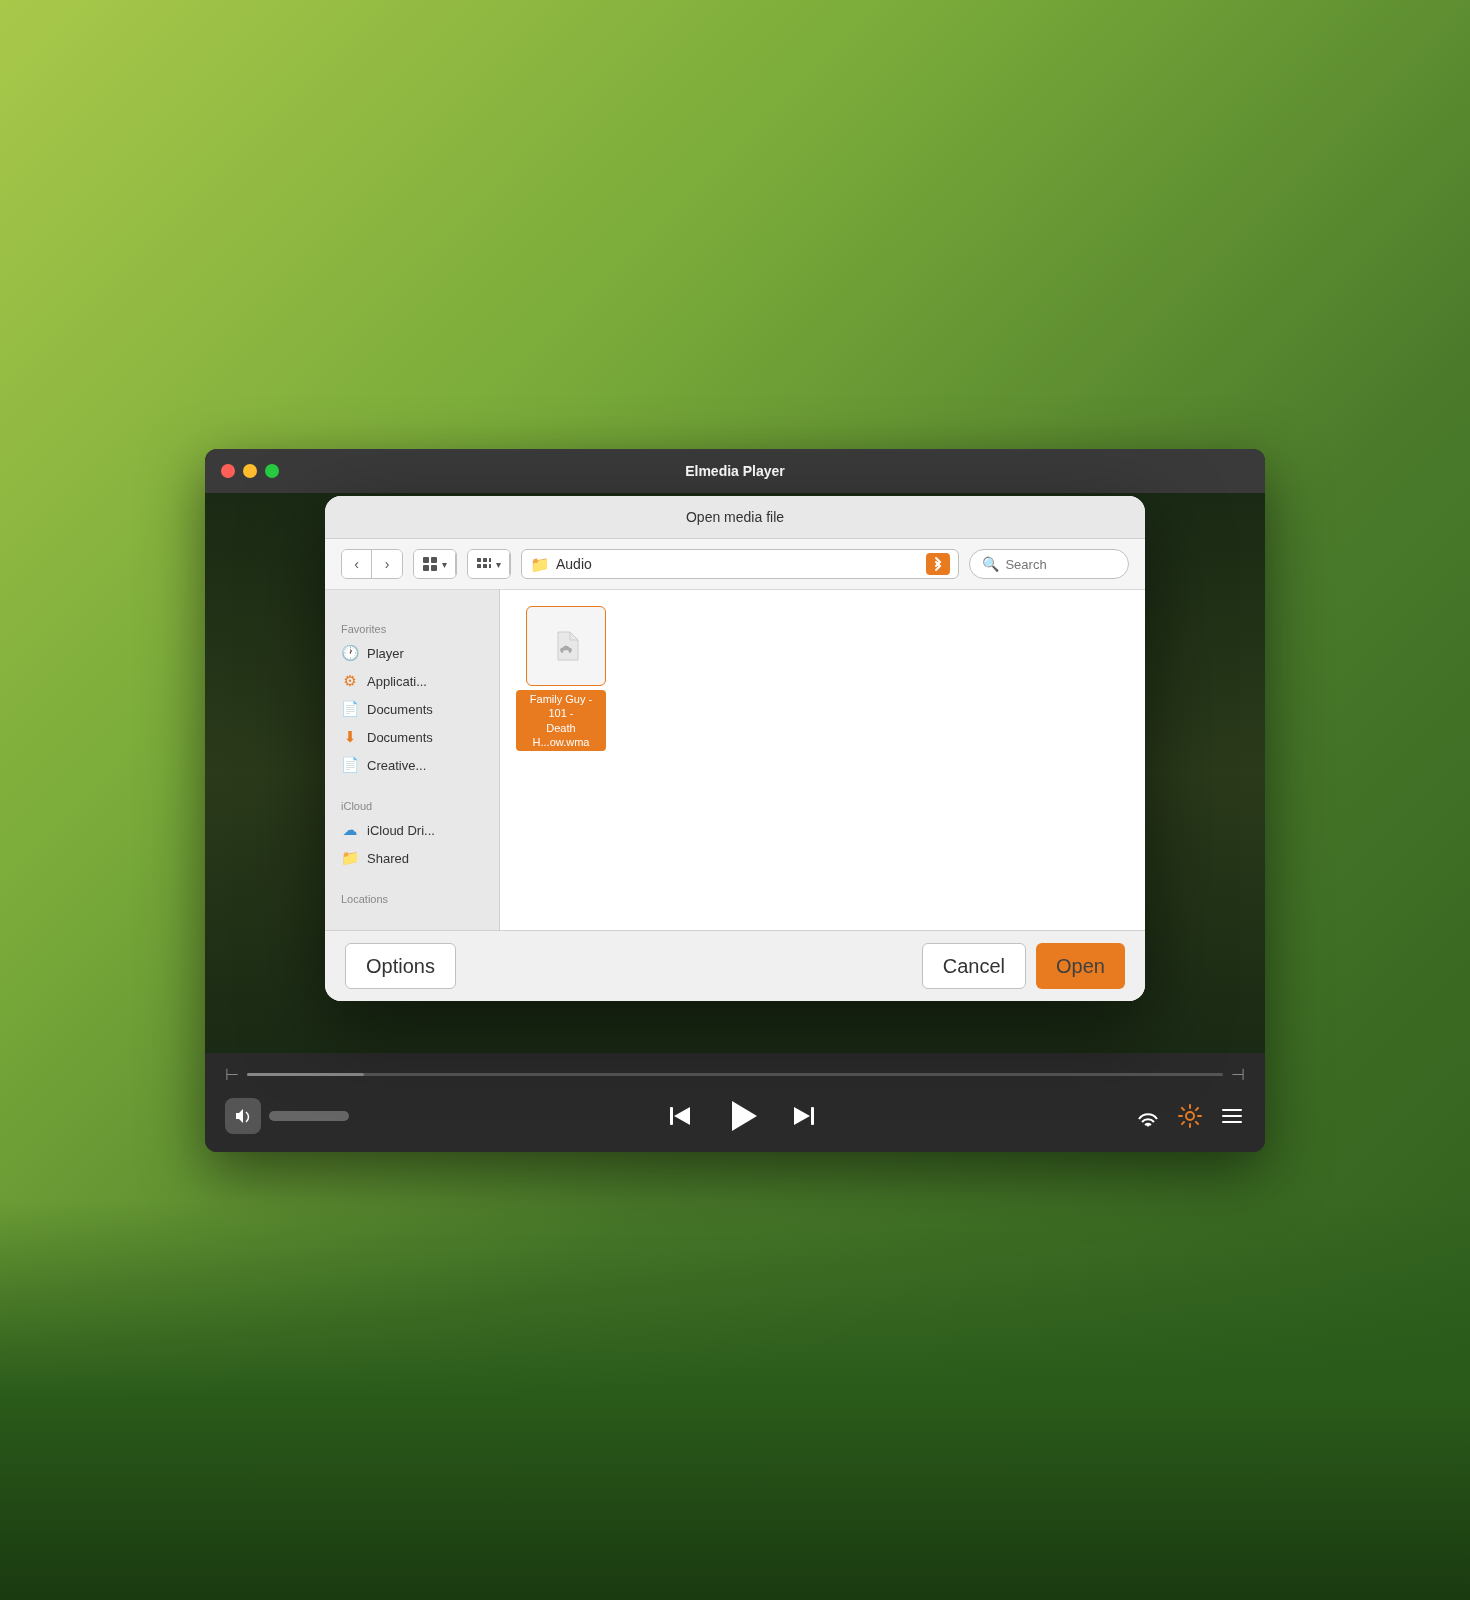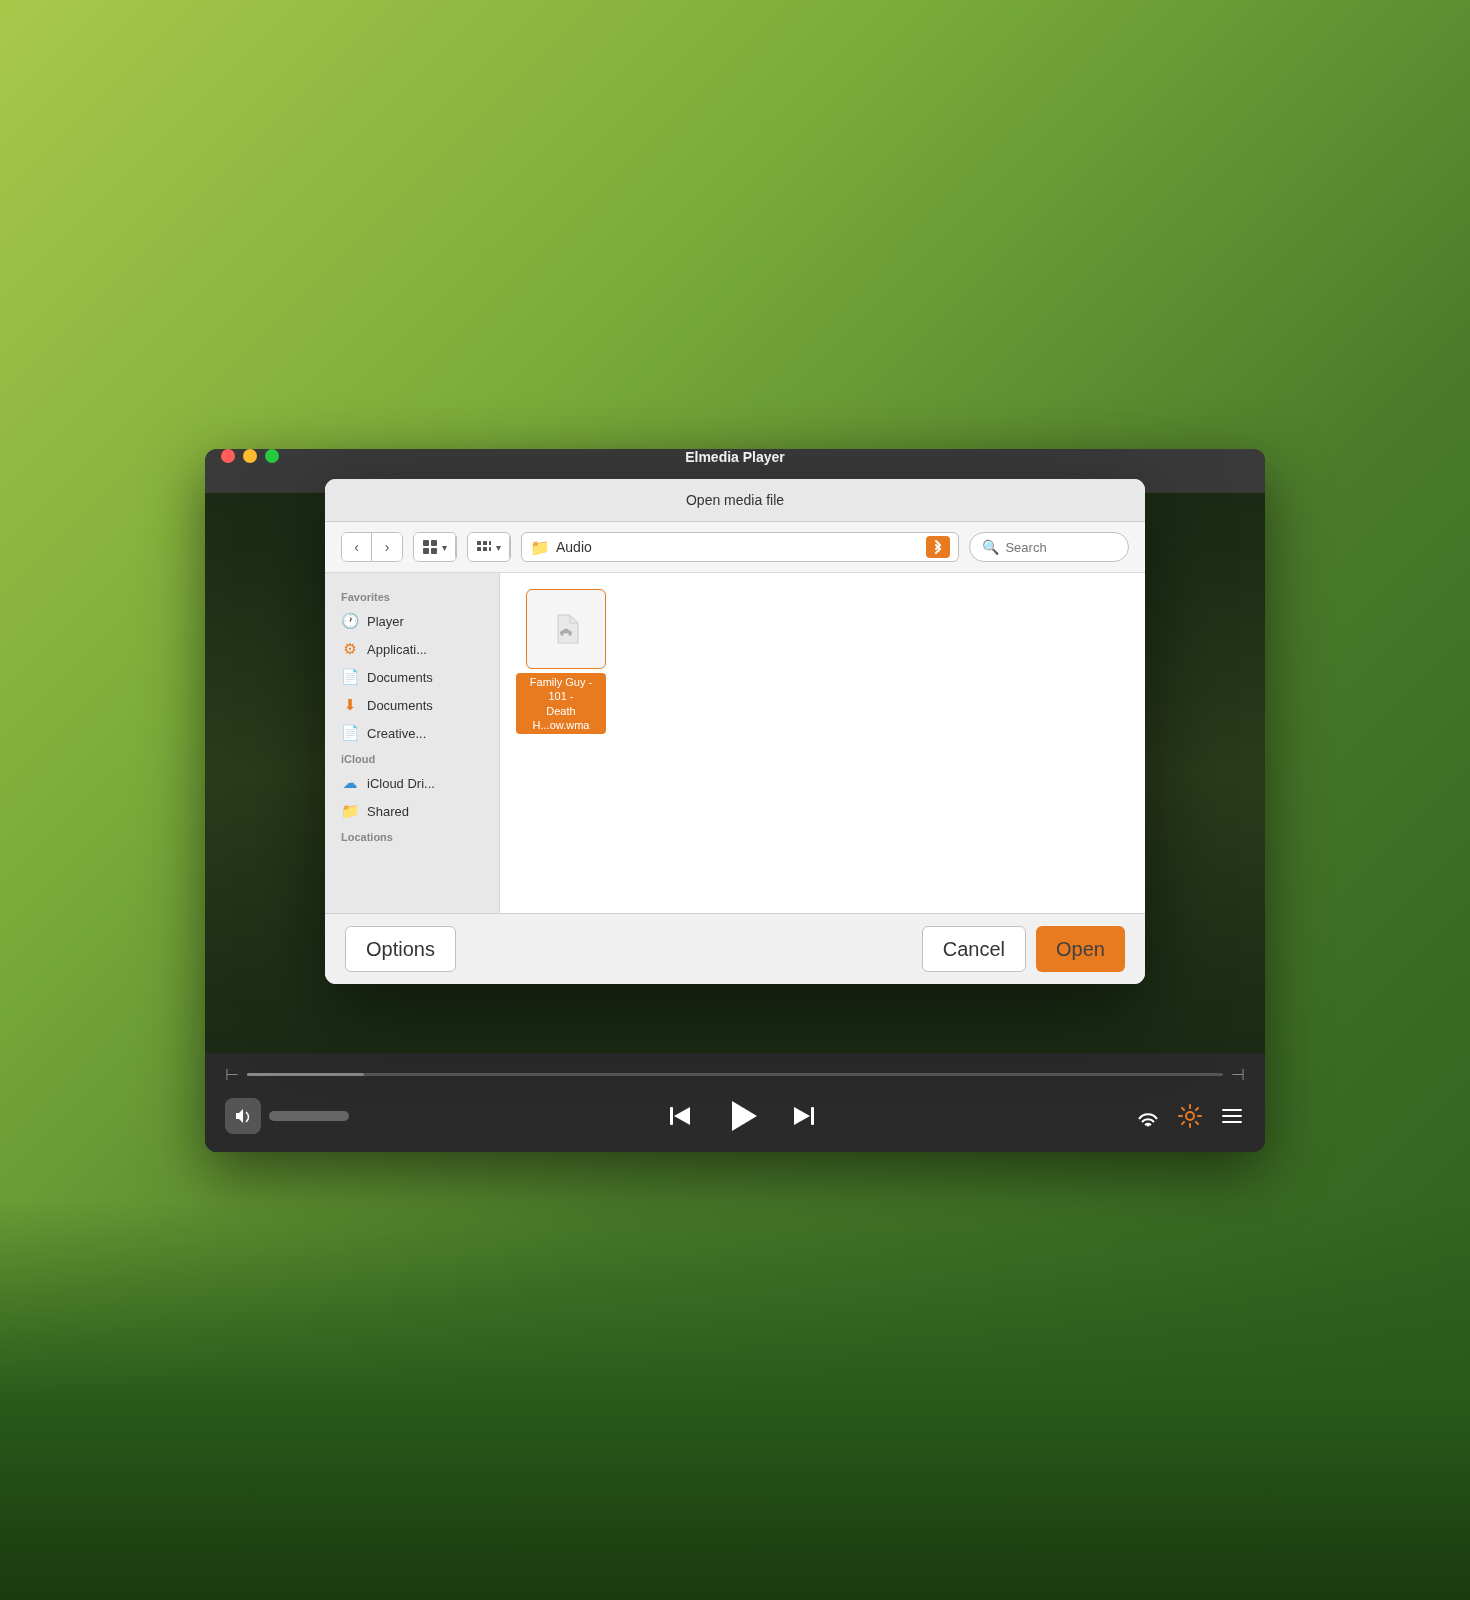--- a/index.html
+++ b/index.html
@@ -36,21 +36,21 @@
       position: relative;
       z-index: 10;
     }
 
     
     .title-bar {
       background: #3a3a3a;
       border-radius: 12px 12px 0 0;
       height: 44px;
       display: flex;
-      align-items: flex-start;
+      align-items: center;
       justify-content: center;
       position: relative;
     }
 
     .window-controls {
       position: absolute;
       left: 16px;
       display: flex;
       gap: 8px;
     }
@@ -187,24 +187,24 @@
       display: flex;
       align-items: center;
       justify-content: center;
     }
 
     
     .file-dialog {
       position: absolute;
       left: 50%;
       transform: translateX(-50%);
-      top: 479px;
+      top: 496px;
       width: 820px;
       background: #f0f0f0;
-      border-radius: 11px;
+      border-radius: 16px;
       box-shadow: 0 25px 80px rgba(0,0,0,0.5);
       z-index: 100;
       overflow: hidden;
     }
 
     .dialog-title-bar {
       background: #e8e8e8;
       border-bottom: 1px solid #d0d0d0;
       padding: 12px 20px;
       text-align: center;
@@ -350,25 +350,26 @@
     .sidebar {
       width: 175px;
       background: #e8e8e8;
       border-right: 1px solid #d0d0d0;
       padding: 12px 0;
       overflow-y: auto;
     }
 
     .sidebar-section-label {
       font-size: 11px;
-      font-weight: 700;
+      font-weight: 400;
       color: #888;
       padding: 6px 16px 4px;
       text-transform: none;
       letter-spacing: 0;
+      margin-top: 15px;
     }
 
     .sidebar-item {
       display: flex;
       align-items: center;
       gap: 8px;
       padding: 5px 16px;
       cursor: pointer;
       border-radius: 0;
       font-size: 13px;

